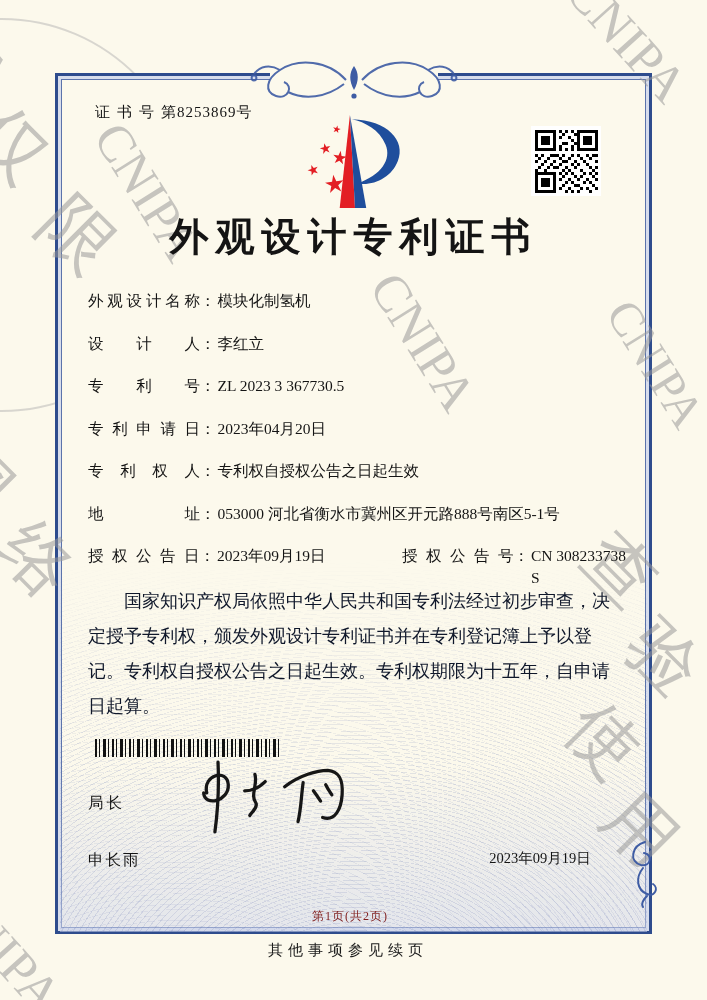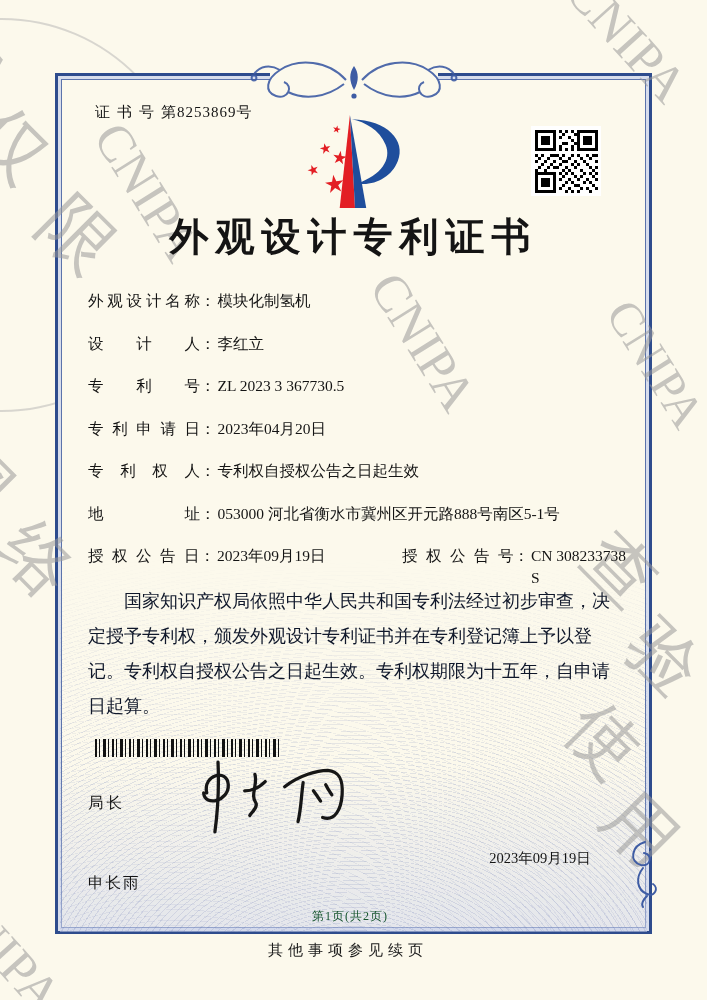--- a/index.html
+++ b/index.html
@@ -33,24 +33,24 @@
   .row{display:flex;align-items:baseline;margin-bottom:20.5px;font-size:15.5px;line-height:22px;}
   .jl{display:inline-flex;justify-content:space-between;width:112px;}
   .colon{margin-right:2px;}
   .row-double .val1{width:152px;}
   .g2{display:flex;align-items:baseline;margin-left:34px;}
   .paras{left:88px;top:584px;width:534px;font-size:18px;line-height:1.95;color:#0f172a;}
   .paras p{margin:0 0 6px 0;text-indent:2em;}
   .barcode{left:95px;top:739px;width:187px;height:18px;
     background:repeating-linear-gradient(90deg,#111 0 2px,rgba(0,0,0,0) 2px 4px,#111 4px 5px,rgba(0,0,0,0) 5px 8px,#111 8px 11px,rgba(0,0,0,0) 11px 13px,#111 13px 14px,rgba(0,0,0,0) 14px 17px);}
   .signer-title{left:88px;top:793px;font-size:15.5px;letter-spacing:3px;}
-  .signer-name{left:88px;top:873px;font-size:15.5px;letter-spacing:2px;}
+  .signer-name{left:88px;top:850px;font-size:15.5px;letter-spacing:2px;}
   .sig{left:190px;top:758px;}
   .issue-date{left:455px;top:849px;width:170px;text-align:center;font-size:14.5px;}
-  .pageinfo{left:55px;top:908px;width:590px;text-align:center;font-size:12px;color:#14532d;letter-spacing:1px;}
+  .pageinfo{left:55px;top:908px;width:590px;text-align:center;font-size:12px;color:#7f1d1d;letter-spacing:1px;}
   .contnote{left:0;top:941px;width:696px;text-align:center;font-size:15px;letter-spacing:5px;color:#1a1a1a;}
   .logo{left:293px;top:110px;}
   .qr{left:531px;top:126px;width:70px;height:70px;background:#fff;display:flex;align-items:center;justify-content:center;}
   .ornament{left:246px;top:54px;z-index:5;}
   .corner-flourish{left:625px;top:838px;z-index:5;}
 </style>
 </head>
 <body>
 
 <div class="page">

